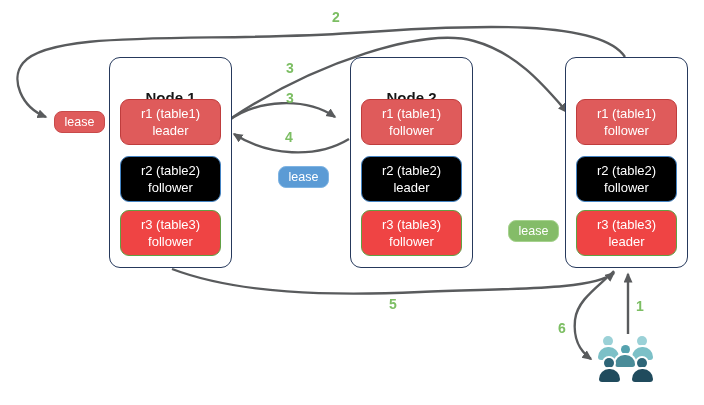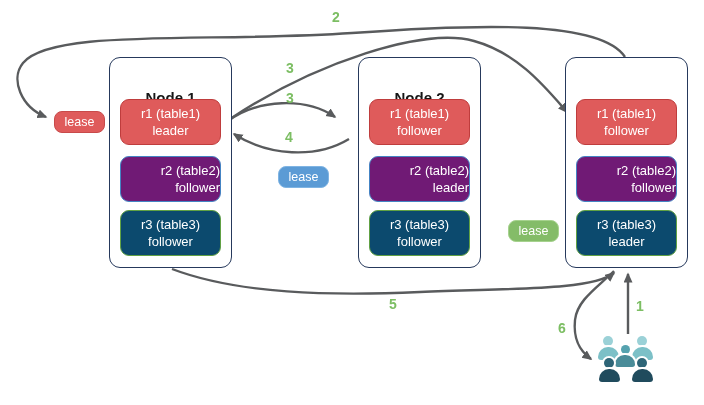--- a/index.html
+++ b/index.html
@@ -6,31 +6,31 @@
   .canvas {
     position:relative; width:704px; height:405px; overflow:hidden;
     background:#ffffff; font-family:"Liberation Sans", sans-serif;
   }
   .arrows { position:absolute; left:0; top:0; width:704px; height:405px; pointer-events:none; }
 
   .node {
     position:absolute; top:57px; width:123px; height:211px; box-sizing:border-box;
     background:#ffffff; border:1.6px solid #26395c; border-radius:11px; z-index:2;
   }
-  .node1 { left:109px; } .node2 { left:358px; } .node3 { left:565px; }
+  .node1 { left:109px; } .node2 { left:350px; } .node3 { left:565px; }
   .node-title { margin-top:31px; text-align:center; font-size:15px; font-weight:bold; color:#161616; }
 
   .replica {
     position:absolute; left:10px; width:101px; height:46px; box-sizing:border-box;
     border-radius:9px; color:#ffffff; font-size:13px; line-height:1.32; text-align:center;
     display:flex; flex-direction:column; justify-content:center;
   }
   .replica.red   { top:41px;  background:#df5b5b; border:1.5px solid #bf3d3d; }
-  .replica.blue  { top:98px;  background:#701a75; border:1.5px solid #4484c4;text-align:right; }
-  .replica.green { top:152px; background:#0c4a6e; border:1.5px solid #61a144; }
+  .replica.blue  { top:98px;  background:#000000; border:1.5px solid #4484c4; }
+  .replica.green { top:152px; background:#ef4444; border:1.5px solid #61a144; }
 
   .lease {
     position:absolute; width:51px; height:22px; box-sizing:border-box; border-radius:8px;
     color:#ffffff; font-size:12.5px; display:flex; align-items:center; justify-content:center; z-index:3;
   }
   .lease.red   { left:54px;  top:111px; background:#df5b5b; border:1.5px solid #c84a4a; }
   .lease.blue  { left:278px; top:166px; background:#5b9bd5; border:1.5px solid #7fb4e3; }
   .lease.green { left:508px; top:220px; background:#84bc68; border:1.5px solid #a6d28e; }
 
   .step { position:absolute; width:16px; text-align:center; color:#7cbe63; font-size:14px; font-weight:bold; z-index:4; }

